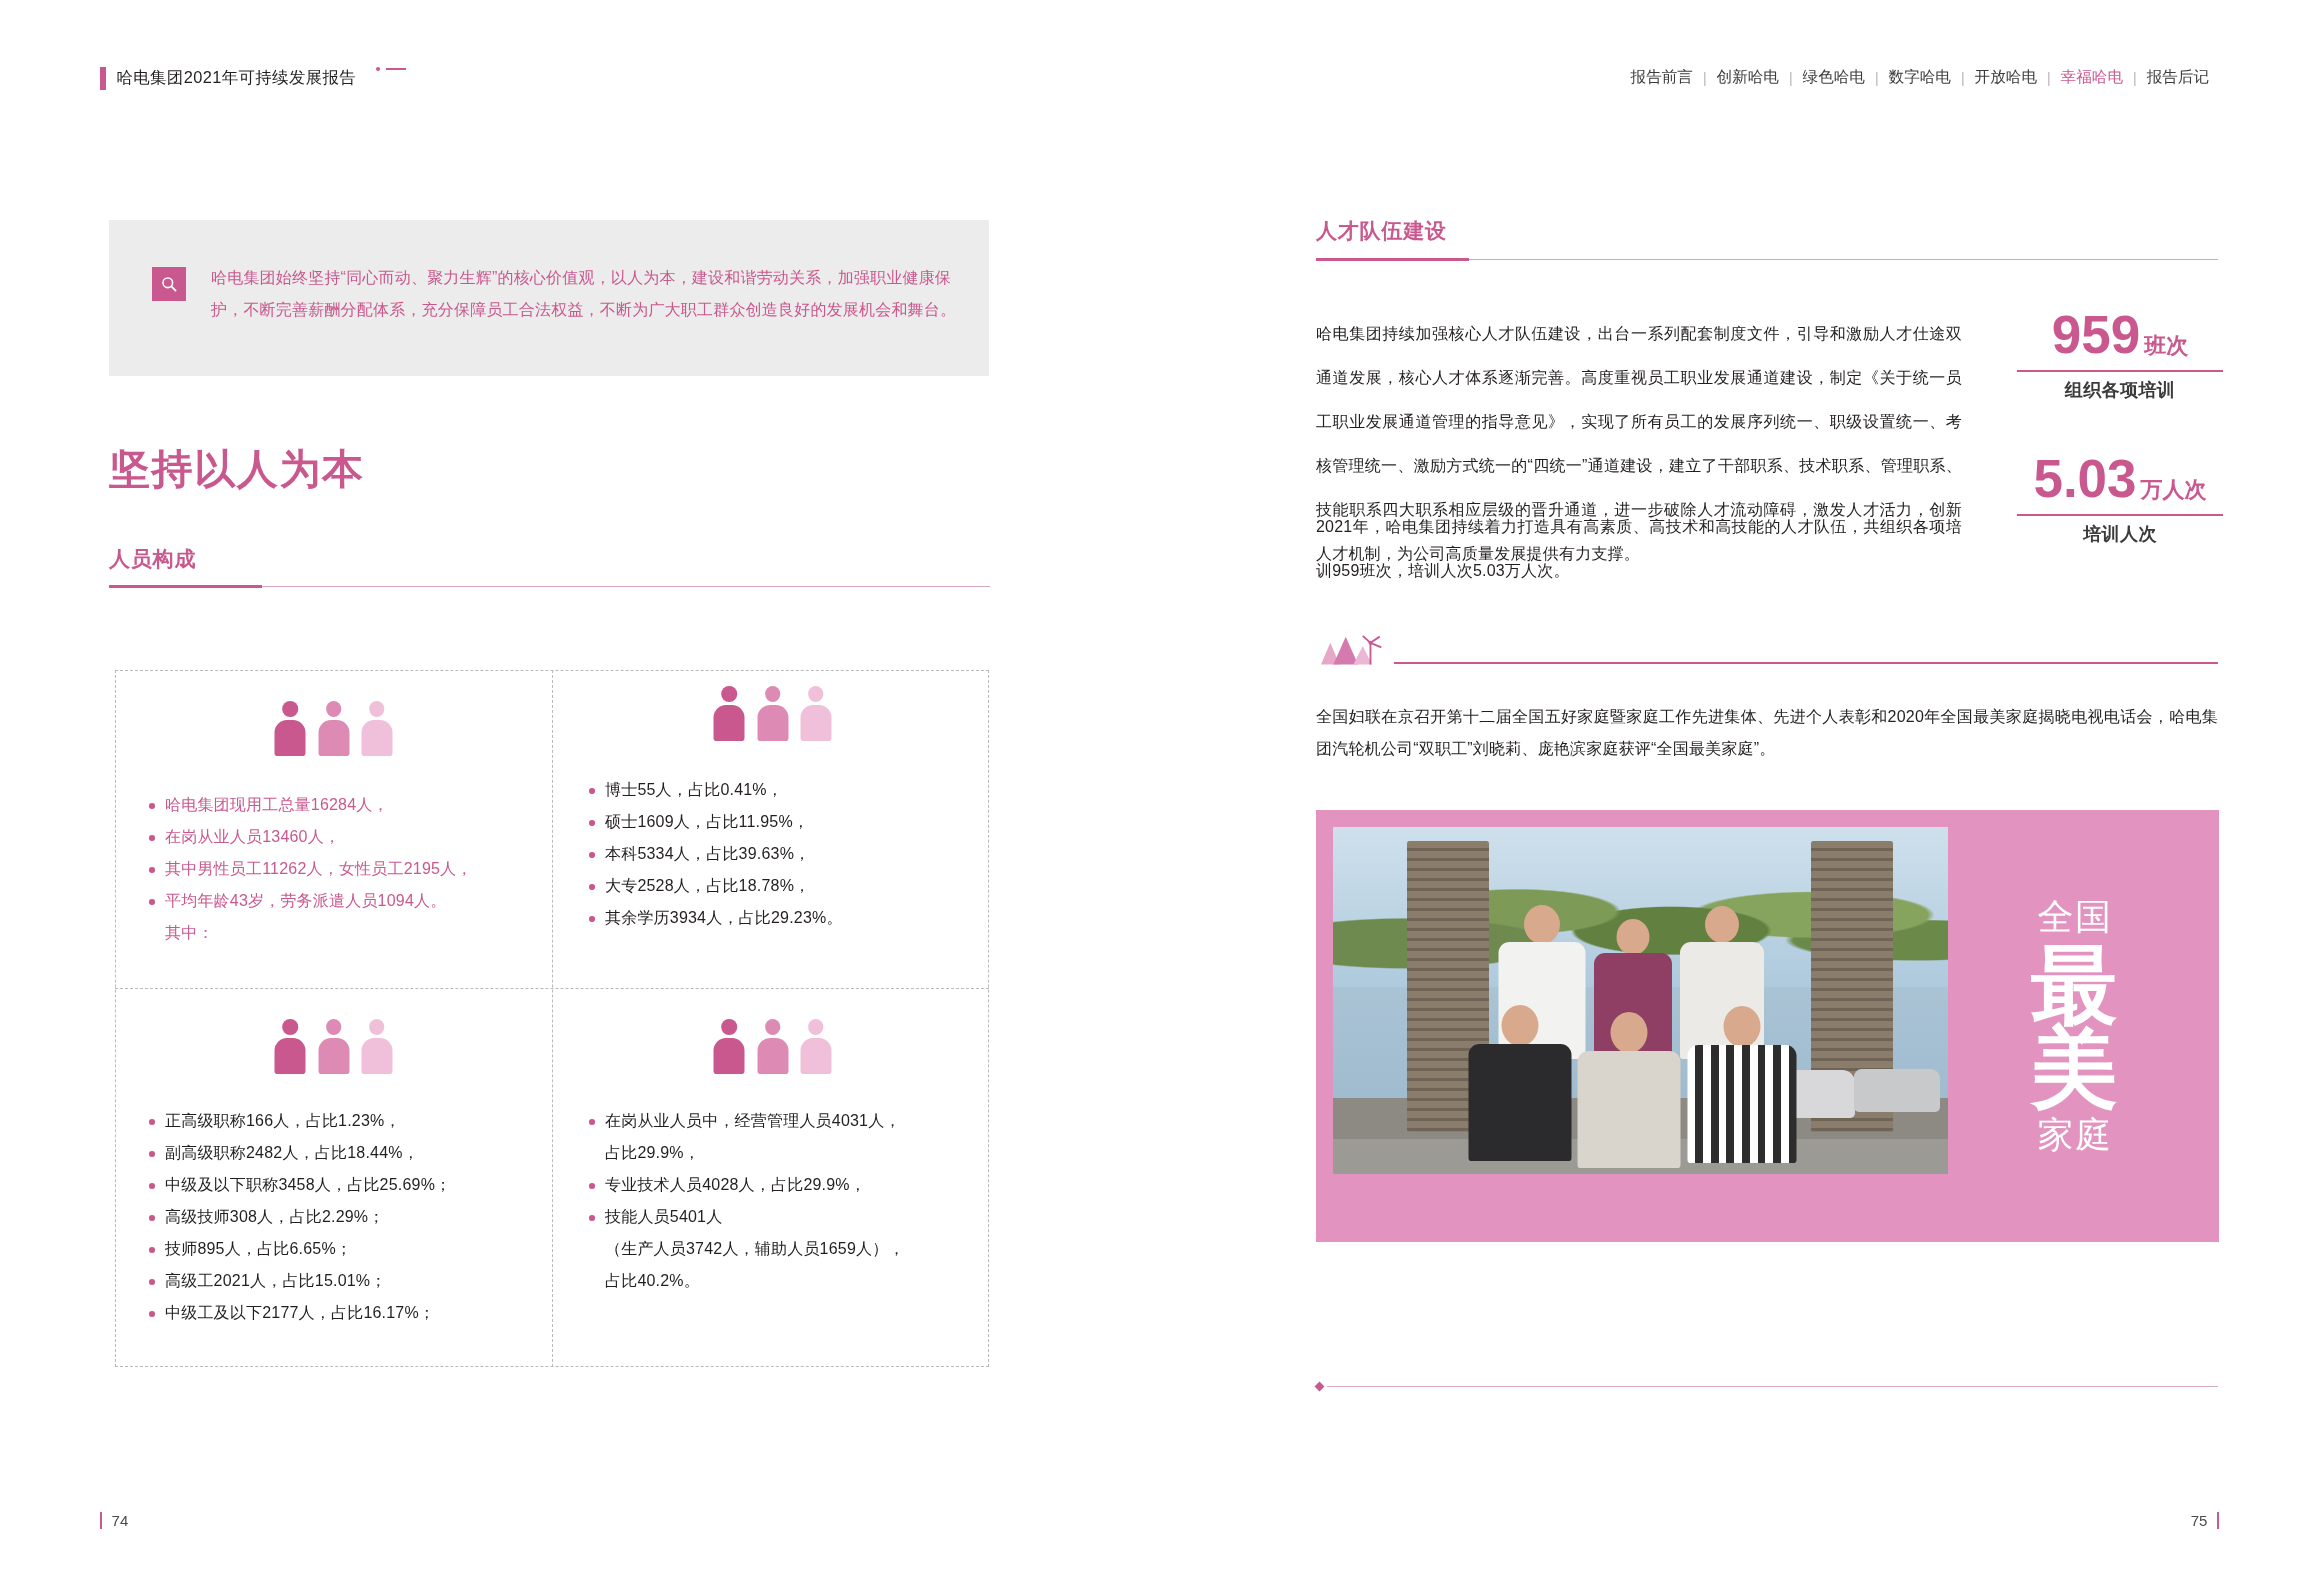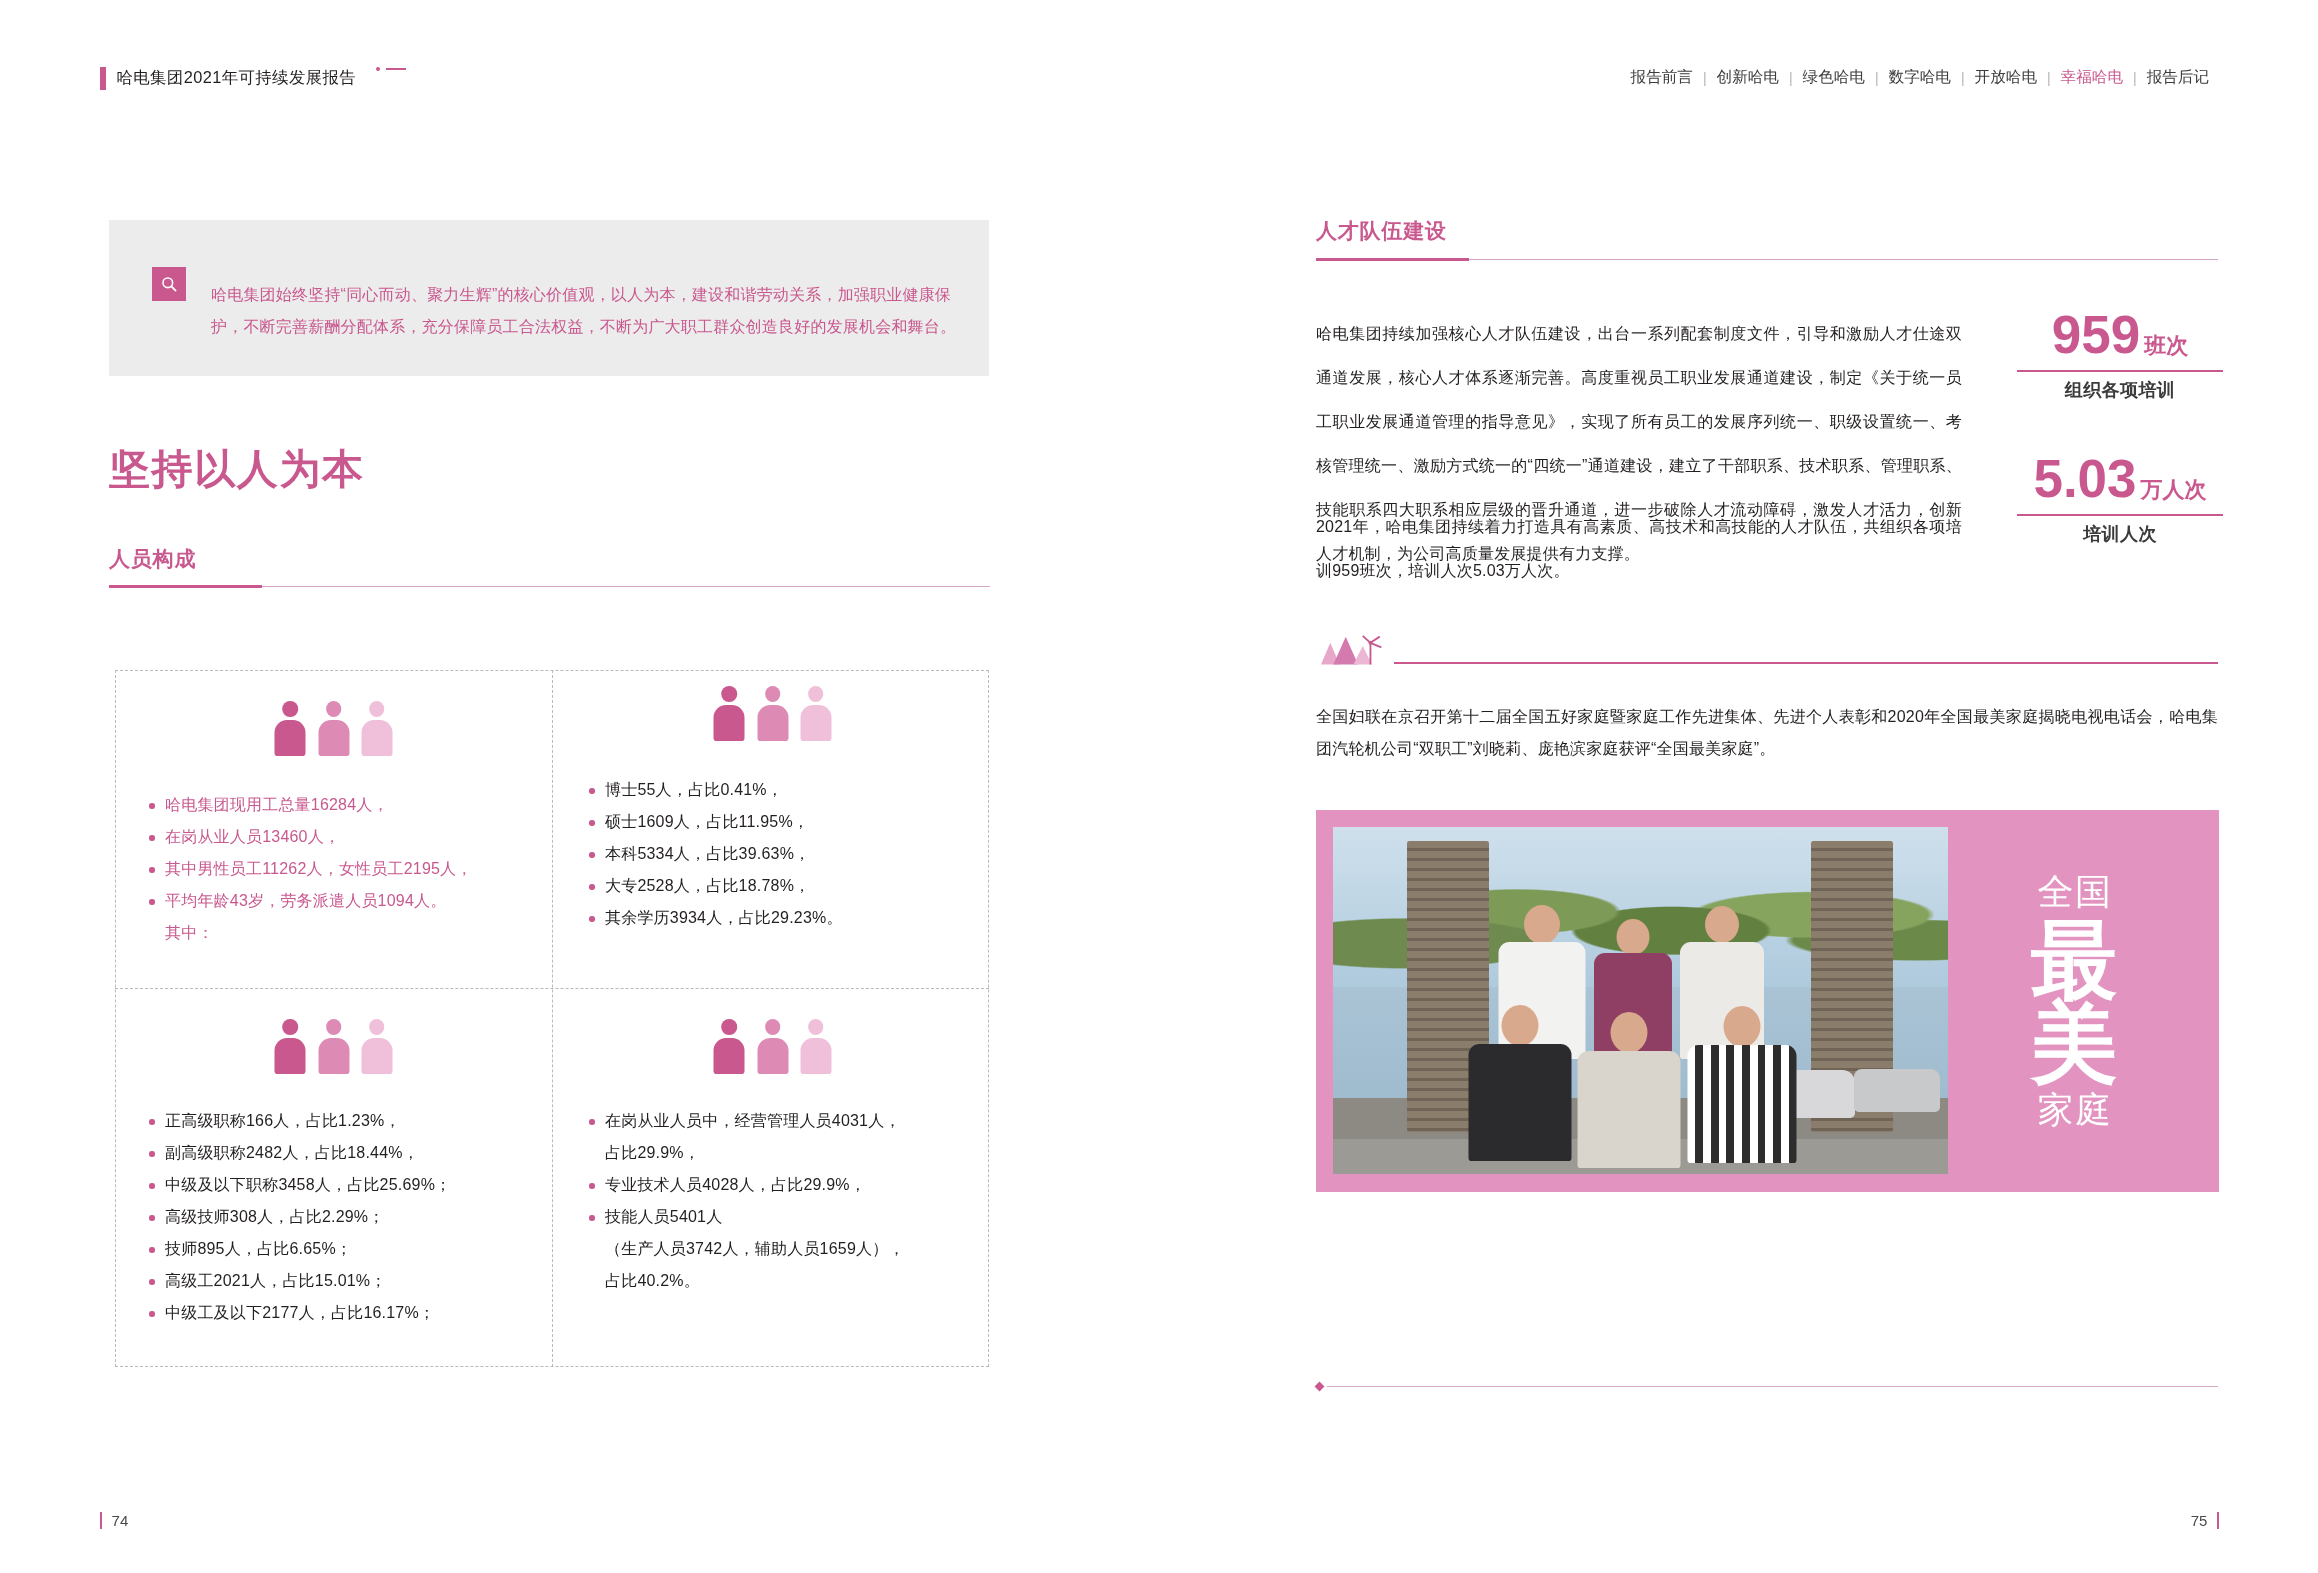--- a/index.html
+++ b/index.html
@@ -97,21 +97,20 @@
   .callout-icon svg { display:block; }
   .callout-text {
     position: absolute;
     left: 102px;
     top: 42px;
     width: 749px;
     font-size: 16px;
     line-height: 32px;
     color: #c9588f;
     letter-spacing: 0.2px;
-    margin-top: 17px;
   }
 
   .big-title {
     position: absolute;
     left: 109px;
     top: 442px;
     font-size: 41px;
     font-weight: bold;
     color: #c9588f;
     letter-spacing: 1.6px;
@@ -347,21 +346,21 @@
     line-height: 32px;
     letter-spacing: 0.2px;
     text-align: justify;
   }
 
   .photo-card {
     position: absolute;
     left: 1316px;
     top: 810px;
     width: 903px;
-    height: 382px;
+    height: 432px;
     background: #e293bf;
     box-sizing: border-box;
     padding: 17px 17px 17px 17px;
     display: flex;
   }
   .photo {
     width: 615px;
     height: 347px;
     position: relative;
     overflow: hidden;

